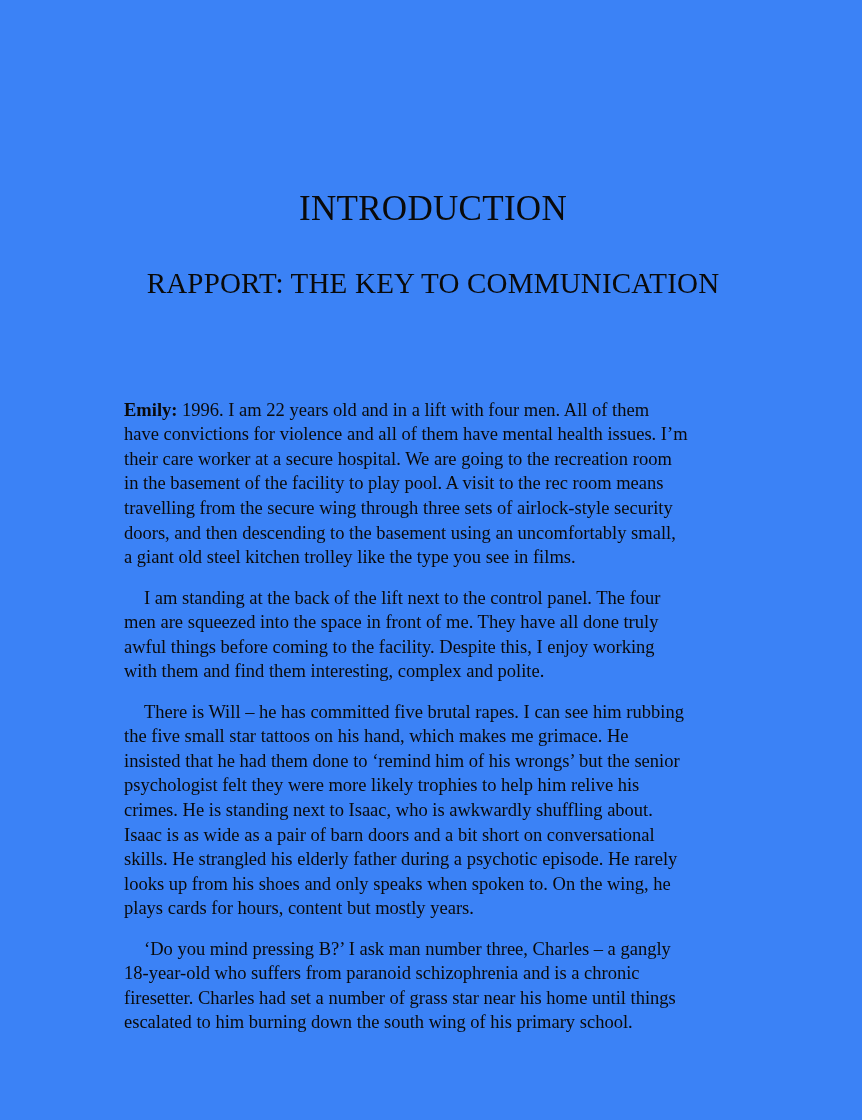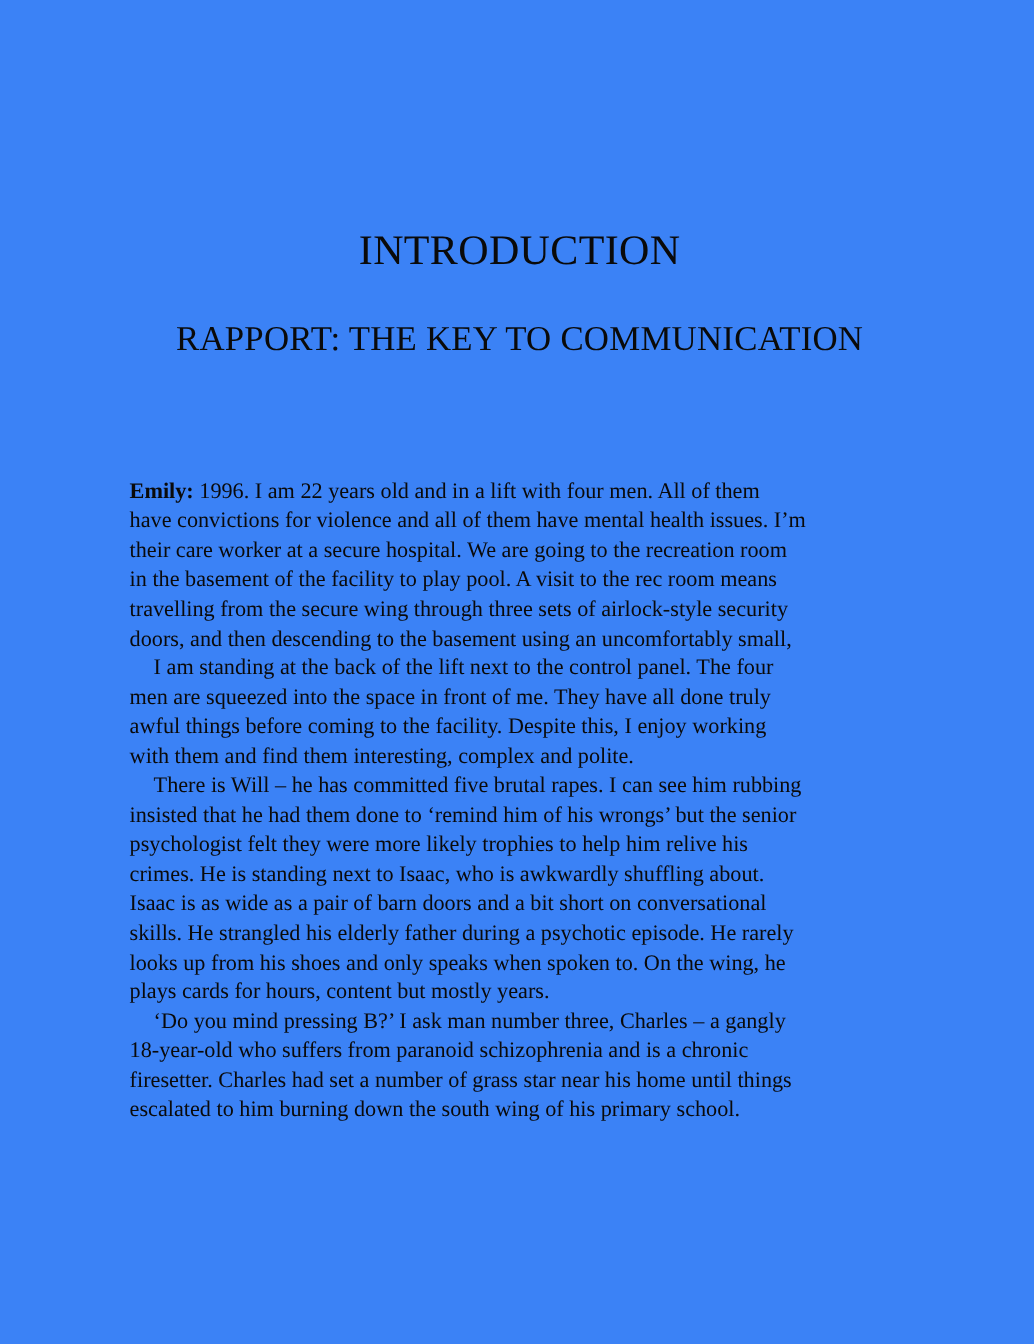--- a/index.html
+++ b/index.html
@@ -36,21 +36,21 @@
     letter-spacing: 0.2px;
     white-space: nowrap;
   }
   .body-text {
     margin-top: 97px;
     width: 650px;
     font-size: 18.5px;
     line-height: 24.55px;
   }
   .paragraph {
-    margin: 0;
+    margin: 16px;
   }
   .line {
     white-space: nowrap;
   }
   .line.indent {
     padding-left: 20px;
   }
   b.speaker {
     font-weight: bold;
   }
@@ -62,29 +62,31 @@
   <h1 class="title">INTRODUCTION</h1>
   <h2 class="subtitle">RAPPORT: THE KEY TO COMMUNICATION</h2>
   <div class="body-text" id="body-text">
       <div class="paragraph">
         <div class="line"><b class="speaker">Emily:</b> 1996. I am 22 years old and in a lift with four men. All of them</div>
         <div class="line">have convictions for violence and all of them have mental health issues. I’m</div>
         <div class="line">their care worker at a secure hospital. We are going to the recreation room</div>
         <div class="line">in the basement of the facility to play pool. A visit to the rec room means</div>
         <div class="line">travelling from the secure wing through three sets of airlock-style security</div>
         <div class="line">doors, and then descending to the basement using an uncomfortably small,</div>
+        <div class="line">a giant old steel kitchen trolley like the type you see in films.</div>
       </div>
       <div class="paragraph">
         <div class="line indent">I am standing at the back of the lift next to the control panel. The four</div>
         <div class="line">men are squeezed into the space in front of me. They have all done truly</div>
         <div class="line">awful things before coming to the facility. Despite this, I enjoy working</div>
         <div class="line">with them and find them interesting, complex and polite.</div>
       </div>
       <div class="paragraph">
         <div class="line indent">There is Will – he has committed five brutal rapes. I can see him rubbing</div>
+        <div class="line">the five small star tattoos on his hand, which makes me grimace. He</div>
         <div class="line">insisted that he had them done to ‘remind him of his wrongs’ but the senior</div>
         <div class="line">psychologist felt they were more likely trophies to help him relive his</div>
         <div class="line">crimes. He is standing next to Isaac, who is awkwardly shuffling about.</div>
         <div class="line">Isaac is as wide as a pair of barn doors and a bit short on conversational</div>
         <div class="line">skills. He strangled his elderly father during a psychotic episode. He rarely</div>
         <div class="line">looks up from his shoes and only speaks when spoken to. On the wing, he</div>
         <div class="line">plays cards for hours, content but mostly years.</div>
       </div>
       <div class="paragraph">
         <div class="line indent">‘Do you mind pressing B?’ I ask man number three, Charles – a gangly</div>

